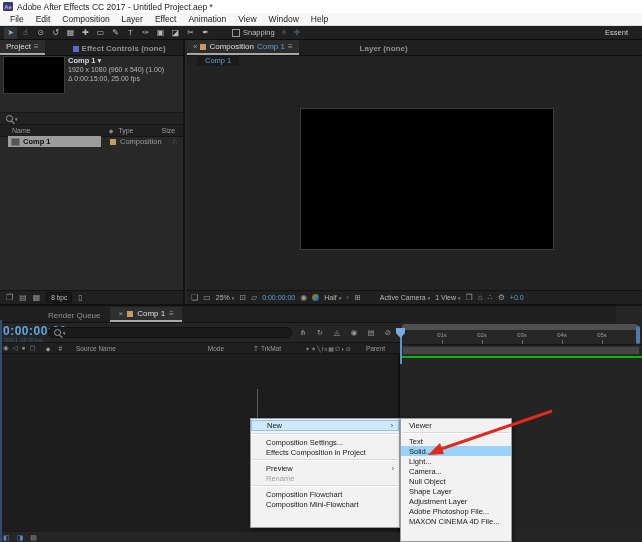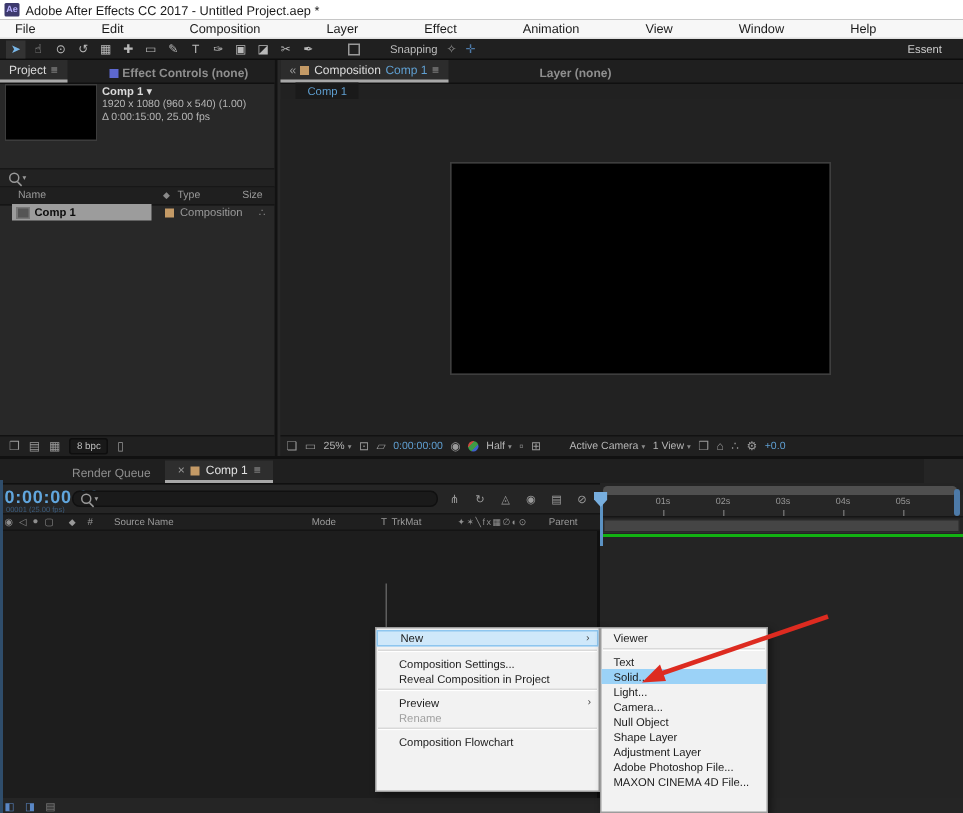--- a/index.html
+++ b/index.html
@@ -5,28 +5,28 @@
   html,body{margin:0;padding:0;background:#555;}
   #app{position:relative;width:642px;height:542px;font-family:"Liberation Sans","DejaVu Sans",sans-serif;
        background:#282828;overflow:hidden;-webkit-font-smoothing:antialiased;}
   .abs{position:absolute;}
   .blue{color:#5f9fd1;}
 
   
   #titlebar{left:0;top:0;width:642px;height:13px;background:#ffffff;display:flex;align-items:center;gap:4px;padding-left:3px;box-sizing:border-box;}
   #appicon{width:10px;height:9px;background:#3d3a6e;color:#b9b2ff;font-size:6px;font-weight:bold;display:flex;align-items:center;justify-content:center;border-radius:1px;}
   #titletext{font-size:8.5px;color:#1a1a1a;white-space:nowrap;}
-  #menubar{left:0;top:13px;width:642px;height:13px;background:#f7f7f7;display:flex;align-items:center;padding-left:4px;box-sizing:border-box;border-bottom:1px solid #e0e0e0;gap:32px;}
+  #menubar{left:0;top:13px;width:642px;height:13px;background:#f7f7f7;display:flex;align-items:center;padding-left:4px;box-sizing:border-box;border-bottom:1px solid #e0e0e0;}
   .menubar-item{font-size:8.5px;color:#1a1a1a;padding:0 6px;cursor:default;}
 
   
   #toolbar{left:0;top:26px;width:642px;height:14px;background:#202020;border-bottom:1px solid #0d0d0d;display:flex;align-items:center;padding-left:4px;box-sizing:border-box;gap:2px;}
   .tool-icon{width:13px;height:12px;font-size:8px;color:#b9b9b9;display:inline-flex;align-items:center;justify-content:center;}
   .tool-icon.active{color:#79b7e8;background:#333;}
-  #snap-wrap{display:flex;align-items:center;gap:20px;margin-left:18px;}
+  #snap-wrap{display:flex;align-items:center;gap:3px;margin-left:18px;}
   #snap-box{width:6px;height:6px;border:1px solid #9a9a9a;background:transparent;}
   #snap-label{font-size:7.5px;color:#bdbdbd;}
   .toolbar-mini{font-size:8px;color:#8a8a8a;margin-left:4px;}
   #workspace-label{margin-left:auto;margin-right:14px;font-size:7.5px;color:#cfcfcf;}
 
   
   .panel-tabs{height:15px;background:#1f1f1f;display:flex;align-items:flex-end;border-bottom:1px solid #101010;}
   .ptab{font-size:8px;padding:2px 6px 2px 6px;display:flex;align-items:center;gap:3px;white-space:nowrap;}
   .ptab.active{background:#2c2c2c;color:#dcdcdc;border-bottom:2px solid #a8a8a8;justify-content:space-between;}
   .ptab.inactive{color:#8f8f8f;font-weight:bold;}
@@ -361,33 +361,36 @@
   <div class="abs lightmenu overlay" id="ctx-menu">
       <div class="menu-item highlighted">
         <span>New</span>
         <span class="arrow">›</span>
       </div>
       <div class="menu-sep"></div>
       <div class="menu-item">
         <span>Composition Settings...</span>
       </div>
       <div class="menu-item">
-        <span>Reveal Composition in Project</span>
+        <span>Effects Composition in Project</span>
       </div>
       <div class="menu-sep"></div>
       <div class="menu-item">
         <span>Preview</span>
         <span class="arrow">›</span>
       </div>
       <div class="menu-item disabled">
         <span>Rename</span>
       </div>
       <div class="menu-sep"></div>
       <div class="menu-item">
         <span>Composition Flowchart</span>
+      </div>
+      <div class="menu-item">
+        <span>Composition Mini-Flowchart</span>
       </div>
     </div>
 
   <div class="abs lightmenu overlay" id="ctx-submenu">
       <div class="menu-item">
         <span>Viewer</span>
       </div>
       <div class="menu-sep"></div>
       <div class="menu-item">
         <span>Text</span>

